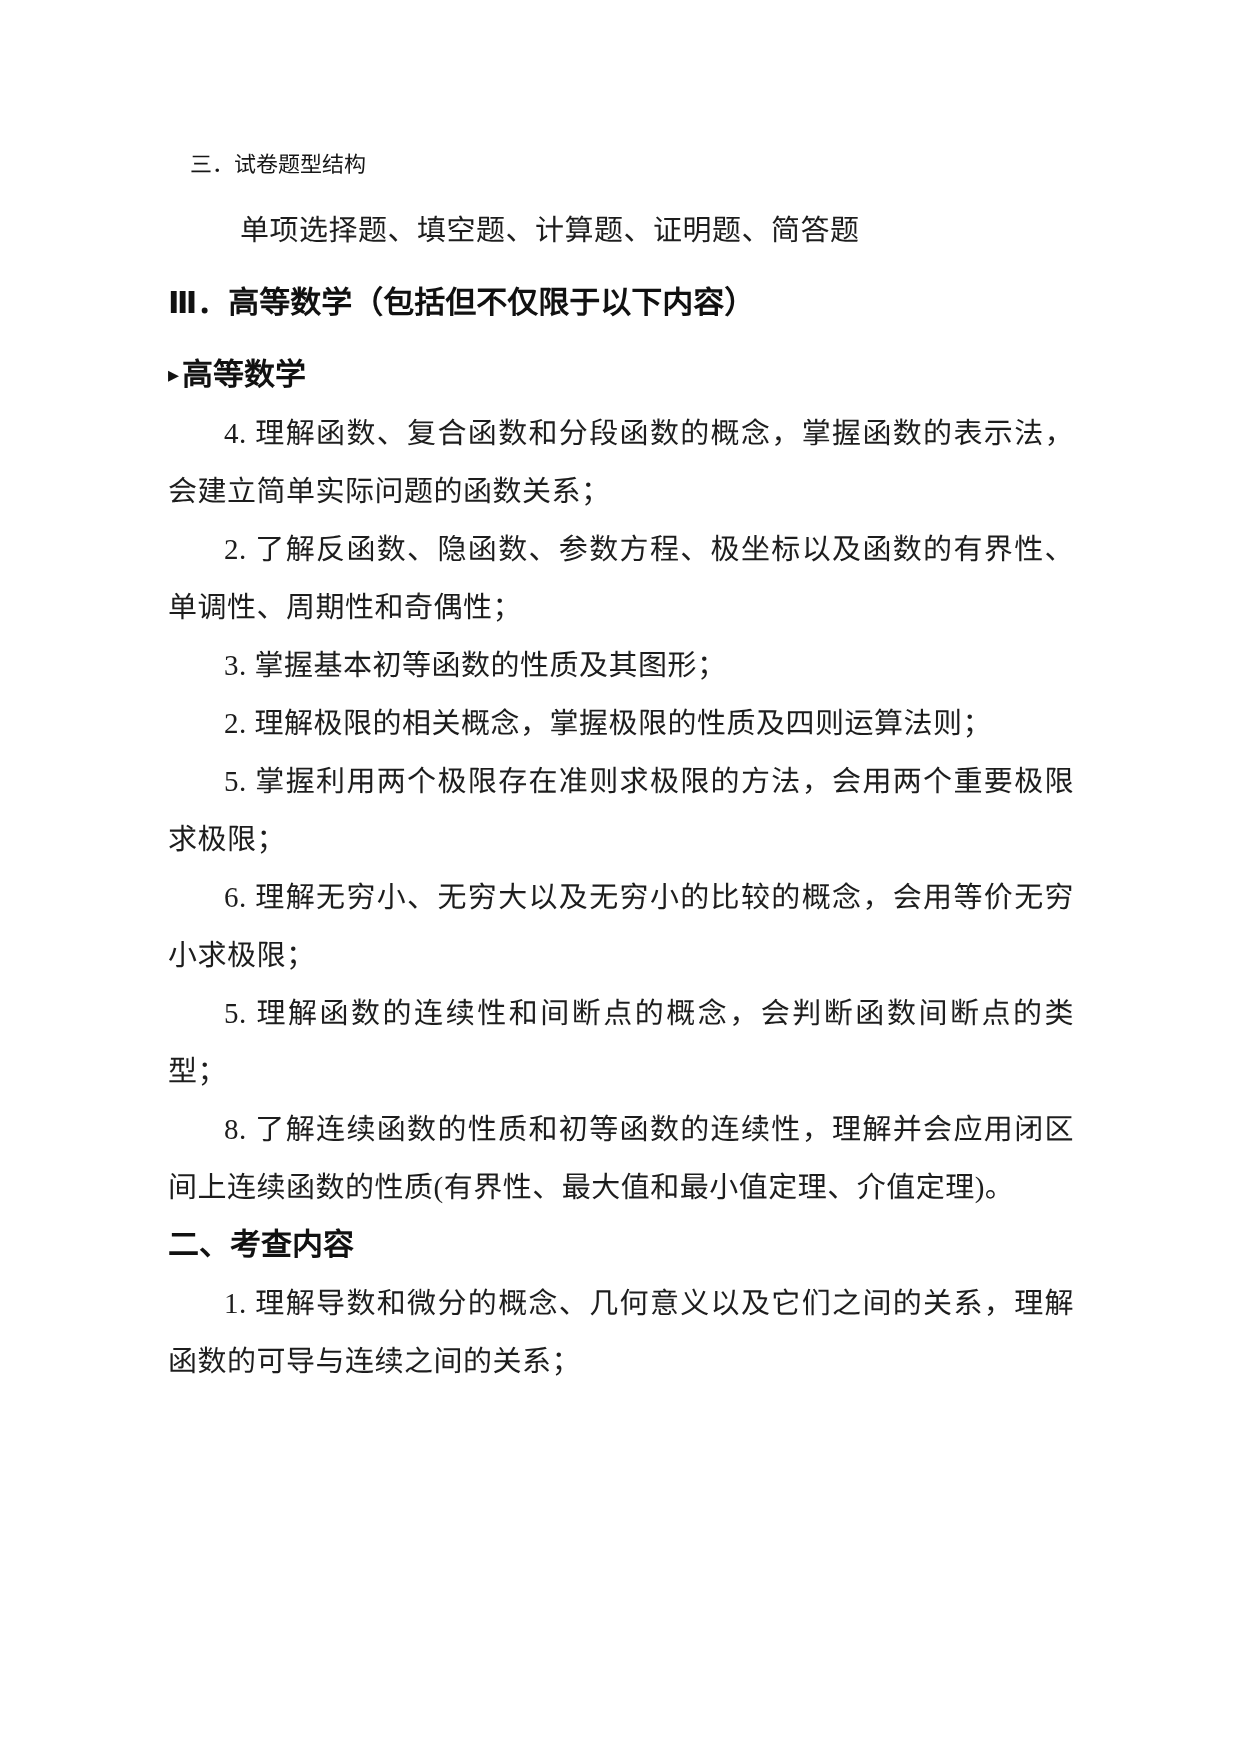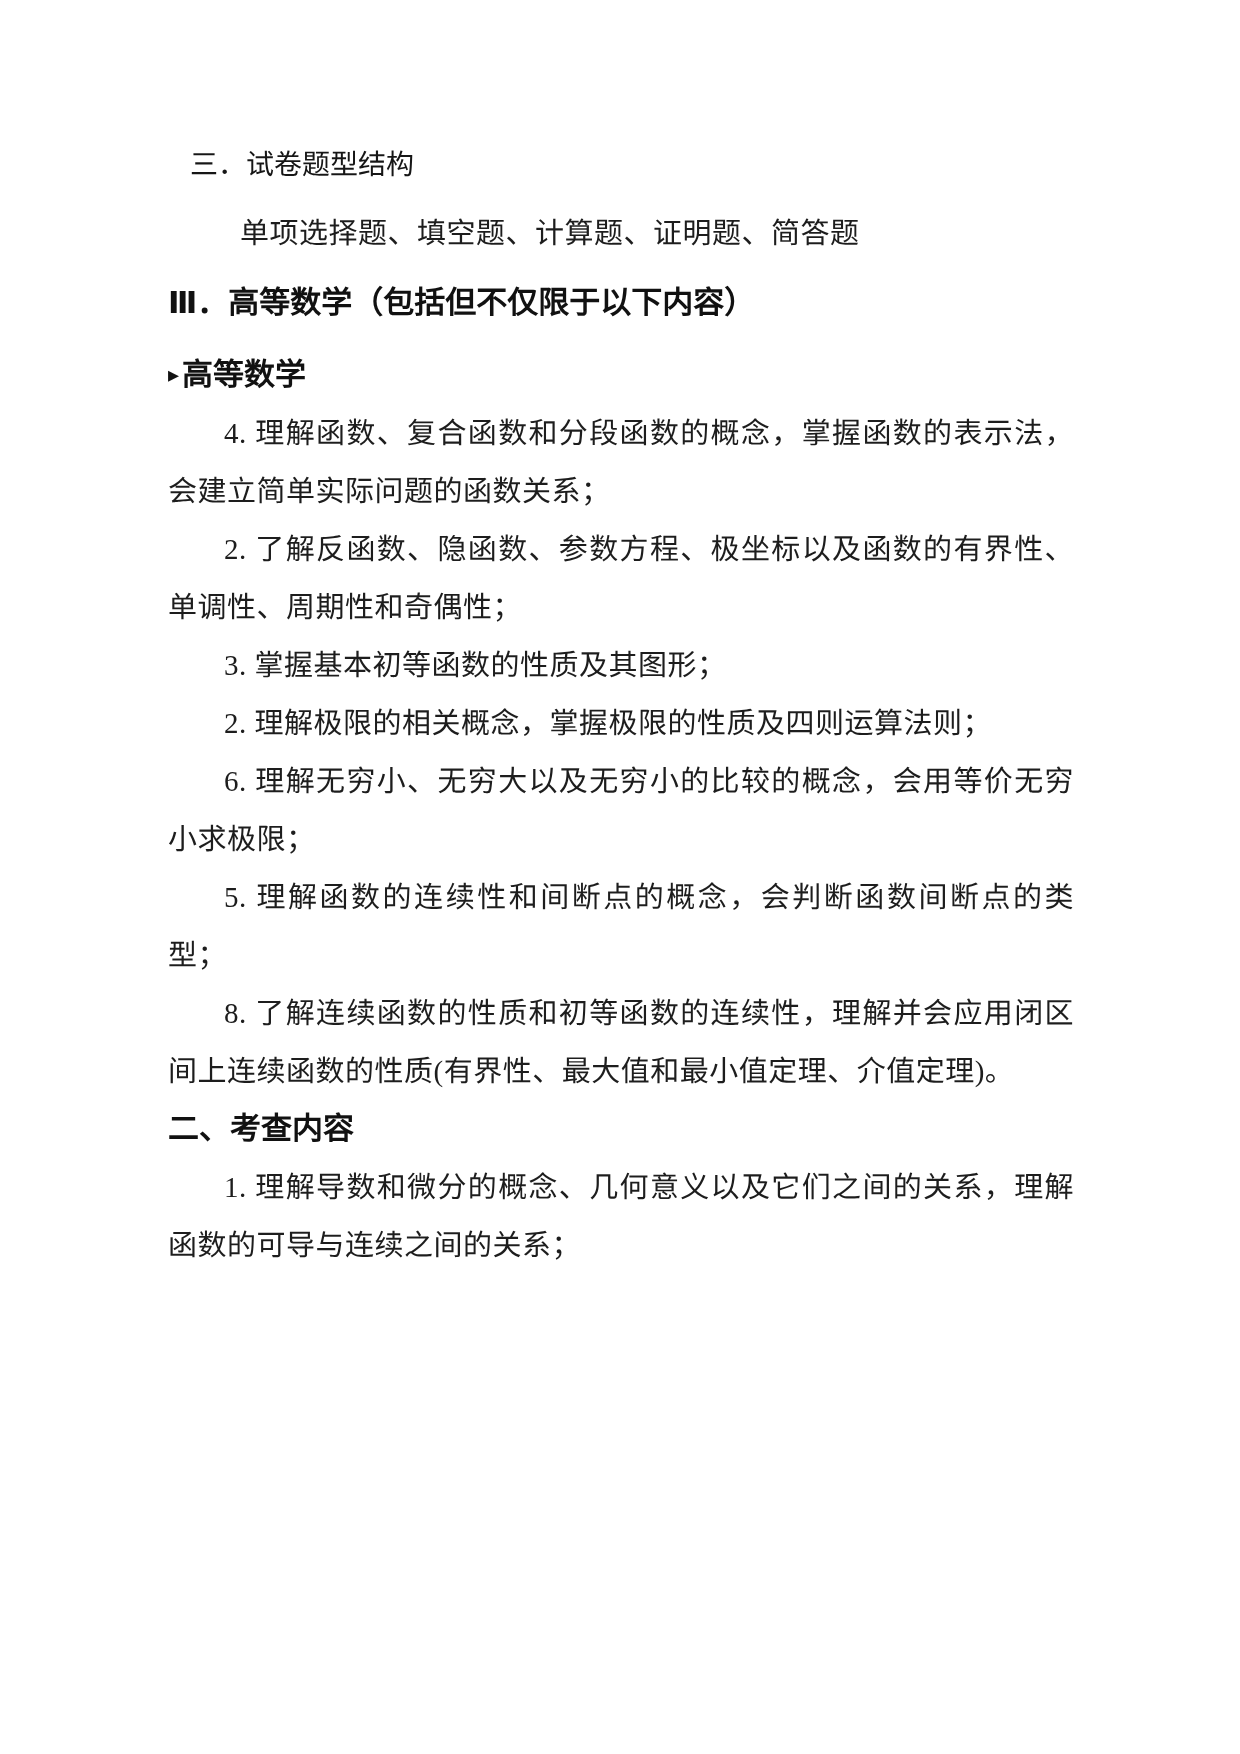--- a/index.html
+++ b/index.html
@@ -22,35 +22,35 @@
   .body-text {
     font-size: 29px;
     line-height: 58px;
     text-align: justify;
     letter-spacing: 0.5px;
     color: #1d1d1d;
   }
   .ind-item { text-indent: 56px; }     
   .ind-wide { text-indent: 72px; }     
   .h-serif {
-    font-size: 28px;
+    font-size: 22px;
     line-height: 58px;
     text-indent: 22px;
     font-weight: 400;
     color: #161616;
     margin-bottom: 10px;
   }
   .h-bold {
     font-family: "Liberation Sans", "DejaVu Sans", sans-serif;
     font-size: 31px;
     line-height: 58px;
     font-weight: 700;
     color: #111111;
   }
-  .mb-12 { margin-bottom: 12px; }
+  .mb-12 { margin-bottom: 12px; font-family: Liberation Mono, monospace; }
   .mb-14 { margin-bottom: 14px; }
   .bullet {
     font-size: 22px;
     vertical-align: 3px;
     margin-right: 3px;
     font-family: "DejaVu Sans", sans-serif;
   }
 </style>
 </head>
 <body>
@@ -68,20 +68,21 @@
 
 
     <p class="body-text ind-item">4. 理解函数、复合函数和分段函数的概念，掌握函数的表示法，会建立简单实际问题的函数关系；</p>
 
     <p class="body-text ind-item">2. 了解反函数、隐函数、参数方程、极坐标以及函数的有界性、单调性、周期性和奇偶性；</p>
 
     <p class="body-text ind-item">3. 掌握基本初等函数的性质及其图形；</p>
 
     <p class="body-text ind-item">2. 理解极限的相关概念，掌握极限的性质及四则运算法则；</p>
 
+    <p class="body-text ind-item">5. 掌握利用两个极限存在准则求极限的方法，会用两个重要极限求极限；</p>
 
     <p class="body-text ind-item">6. 理解无穷小、无穷大以及无穷小的比较的概念，会用等价无穷小求极限；</p>
 
     <p class="body-text ind-item">5. 理解函数的连续性和间断点的概念，会判断函数间断点的类型；</p>
 
     <p class="body-text ind-item">8. 了解连续函数的性质和初等函数的连续性，理解并会应用闭区间上连续函数的性质(有界性、最大值和最小值定理、介值定理)。</p>
 
     <p class="h-bold">二、考查内容</p>
 
     <p class="body-text ind-item">1. 理解导数和微分的概念、几何意义以及它们之间的关系，理解函数的可导与连续之间的关系；</p>

